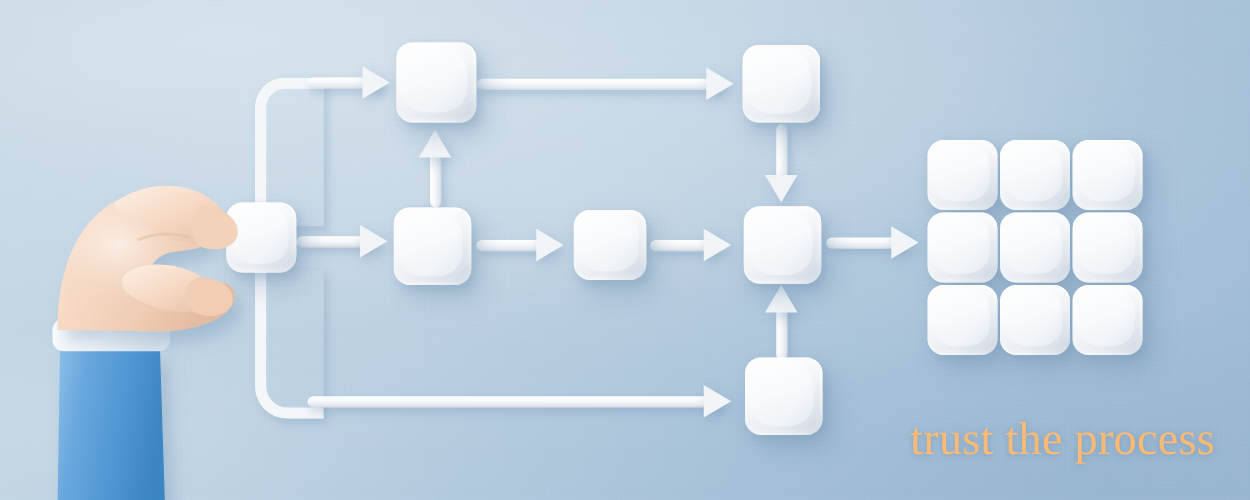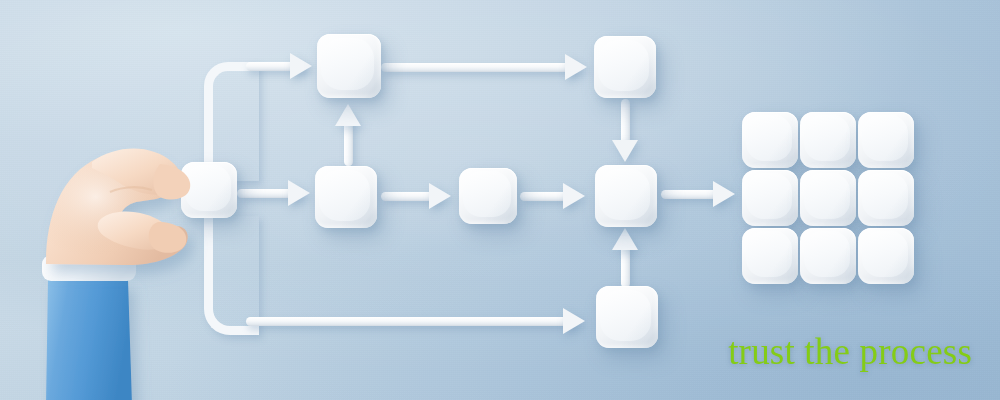--- a/index.html
+++ b/index.html
@@ -116,21 +116,21 @@
   }
 
   
   #hand-wrap { position: absolute; left: 40px; top: 130px; width: 190px; height: 275px; }
 
   
   #caption {
     position: absolute;
     right: 28px;
     bottom: 30px;
-    color: #84cc16;
+    color: #fdba74;
     font-family: "Liberation Serif", "DejaVu Serif", serif;
     font-size: 37px;
     line-height: 1;
     letter-spacing: 0.2px;
     white-space: nowrap;
     text-shadow: 0 1px 5px rgba(90,125,158,0.45);
   }
 </style>
 </head>
 <body>

